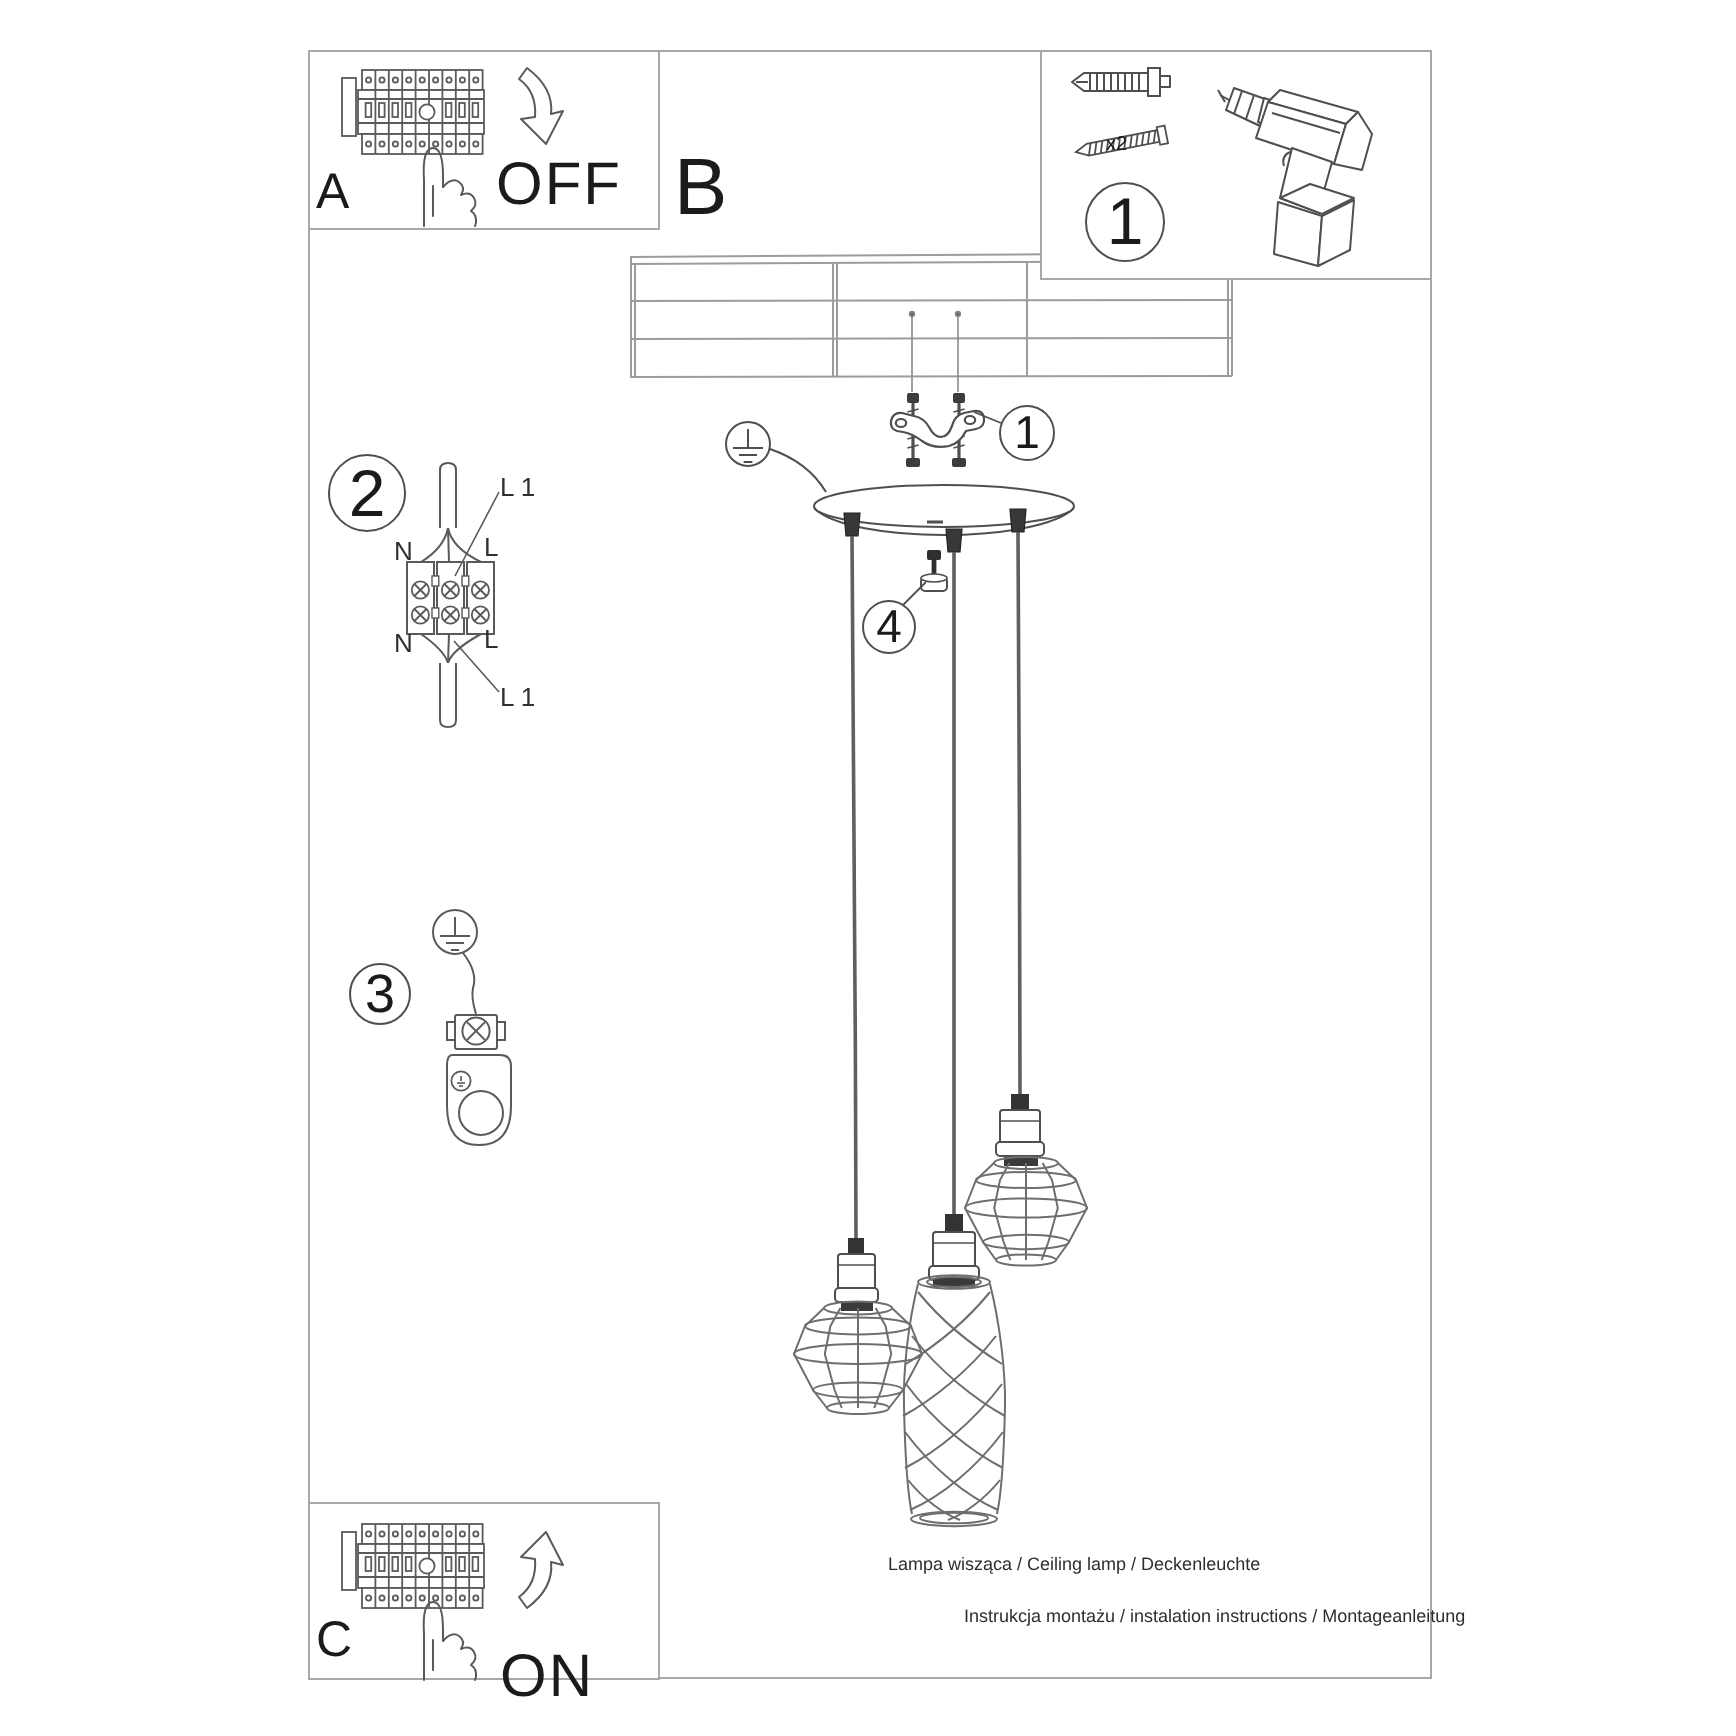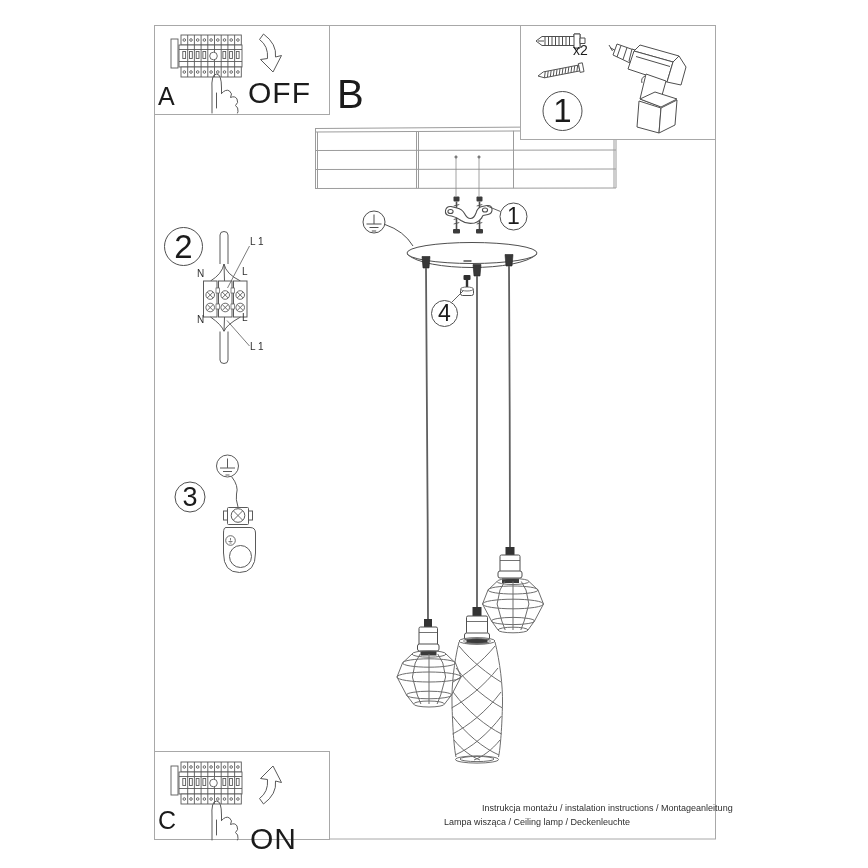--- a/index.html
+++ b/index.html
@@ -4,21 +4,21 @@
 <style>
   html,body{margin:0;padding:0;background:#fff;}
   .page{position:relative;width:868px;height:868px;background:#fff;overflow:hidden;
         font-family:"Liberation Sans",sans-serif;color:#1b1b1b;}
   .page svg{position:absolute;left:0;top:0;}
   .t{position:absolute;white-space:nowrap;color:#1b1b1b;font-family:"Liberation Sans",sans-serif;}
   .panel-letter{font-size:25px;}
   .big-letter{font-size:40px;}
   .switch-word{font-size:30px;letter-spacing:1px;}
   .circ-num{display:flex;align-items:center;justify-content:center;text-align:center;}
-  .wire-label{font-size:10px;color:#303030;}
+  .wire-label{font-size:13px;color:#303030;}
   .footer-line{font-size:9px;color:#2e2e2e;line-height:13px;}
 </style>
 </head>
 <body>
 
 <div class="page">
 
 <svg width="868" height="868" viewBox="0 0 868 868">
   <defs>
 
@@ -379,31 +379,31 @@
     <circle cx="240.5" cy="556.5" r="11"></circle>
   </g>
 </svg>
 
 <div class="t panel-letter" style="left:158px;top:82px;">A</div>
 <div class="t switch-word" style="left:248px;top:76px;">OFF</div>
 <div class="t big-letter" style="left:337px;top:72px;">B</div>
 <div class="t panel-letter" style="left:158px;top:806px;">C</div>
 <div class="t switch-word" style="left:250px;top:822px;">ON</div>
 
-<div class="t" style="left:553px;top:42px;font-size:14px;margin-left:20px;">x2</div>
+<div class="t" style="left:553px;top:67px;font-size:10px;">x2</div>
 <div class="t circ-num" style="left:542px;top:91px;width:41px;height:40px;font-size:33px;">1</div>
 
 <div class="t circ-num" style="left:500px;top:203px;width:27px;height:27px;font-size:23px;">1</div>
 <div class="t circ-num" style="left:164px;top:227px;width:39px;height:39px;font-size:33px;">2</div>
 <div class="t circ-num" style="left:175px;top:482px;width:30px;height:30px;font-size:27px;">3</div>
 <div class="t circ-num" style="left:431px;top:300px;width:27px;height:27px;font-size:23px;">4</div>
 
 <div class="t wire-label" style="left:250px;top:236px;">L 1</div>
 <div class="t wire-label" style="left:197px;top:268px;">N</div>
 <div class="t wire-label" style="left:242px;top:266px;">L</div>
 <div class="t wire-label" style="left:197px;top:314px;">N</div>
 <div class="t wire-label" style="left:242px;top:312px;">L</div>
 <div class="t wire-label" style="left:250px;top:341px;">L 1</div>
 
 <div class="t footer-line" style="left:434px;top:802px;padding-left:48px;">Instrukcja montażu / instalation instructions / Montageanleitung</div>
-<div class="t footer-line" style="left:434px;top:816px;padding-left:10px;">Lampa wisząca / Ceiling lamp / Deckenleuchte</div>
+<div class="t footer-line" style="left:434px;top:776px;padding-left:10px;">Lampa wisząca / Ceiling lamp / Deckenleuchte</div>
 
 </div>
 
 </body></html>

